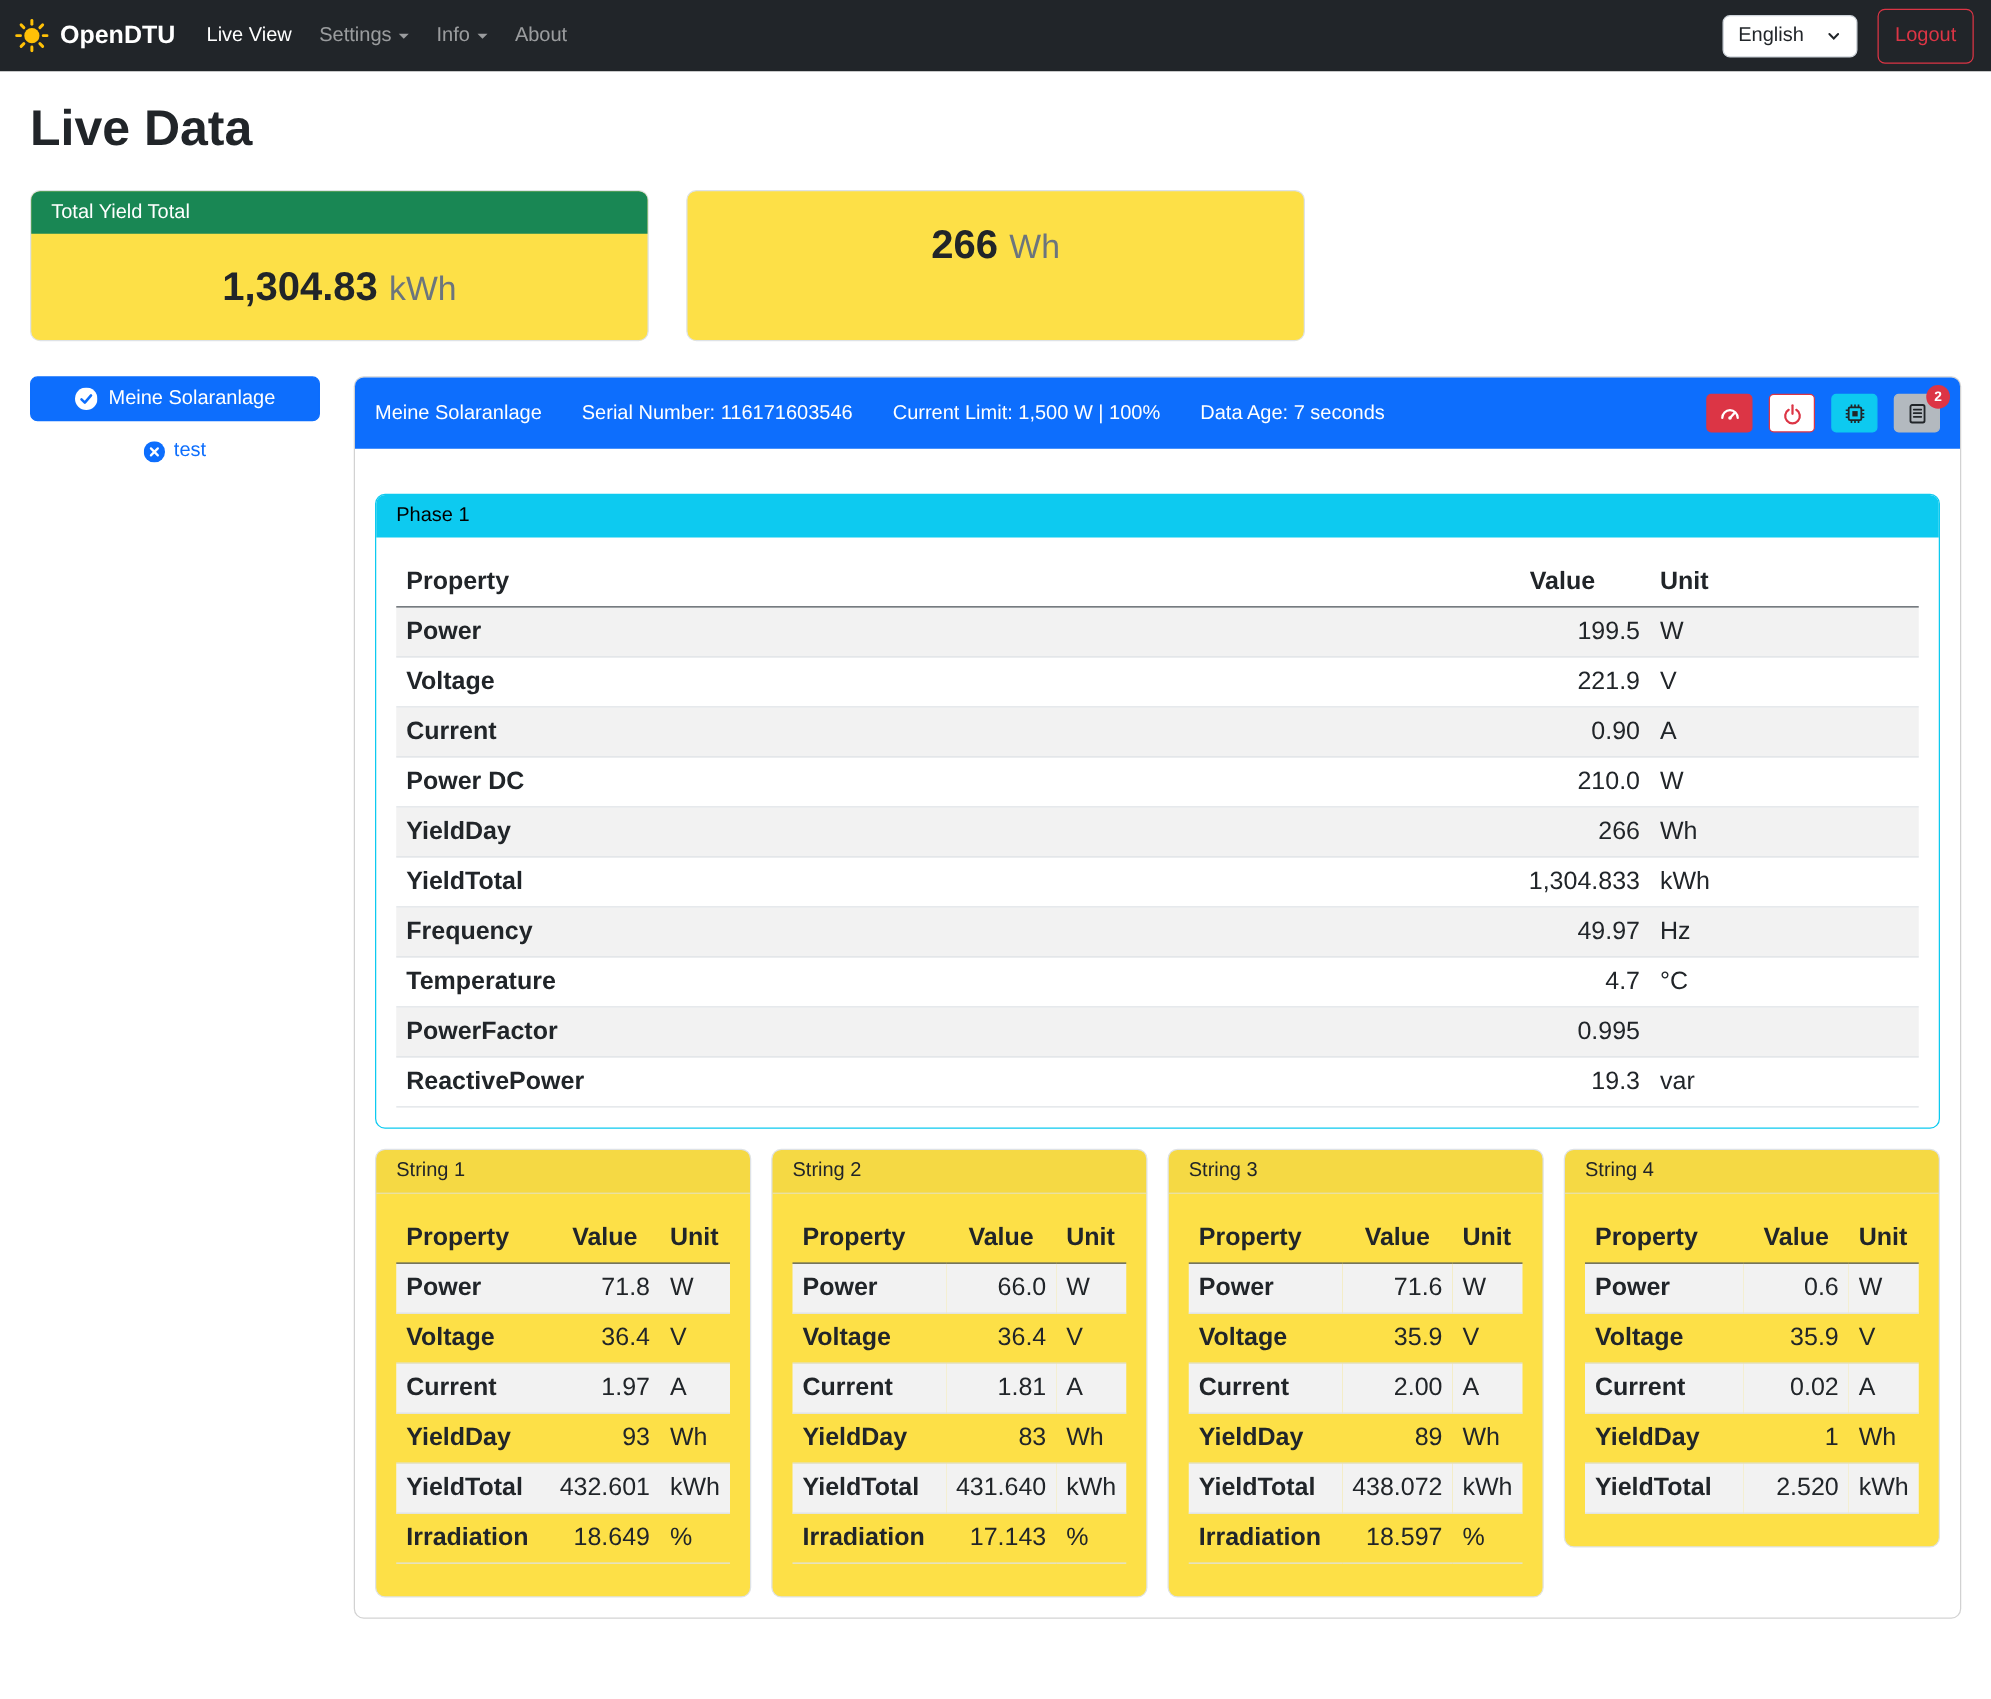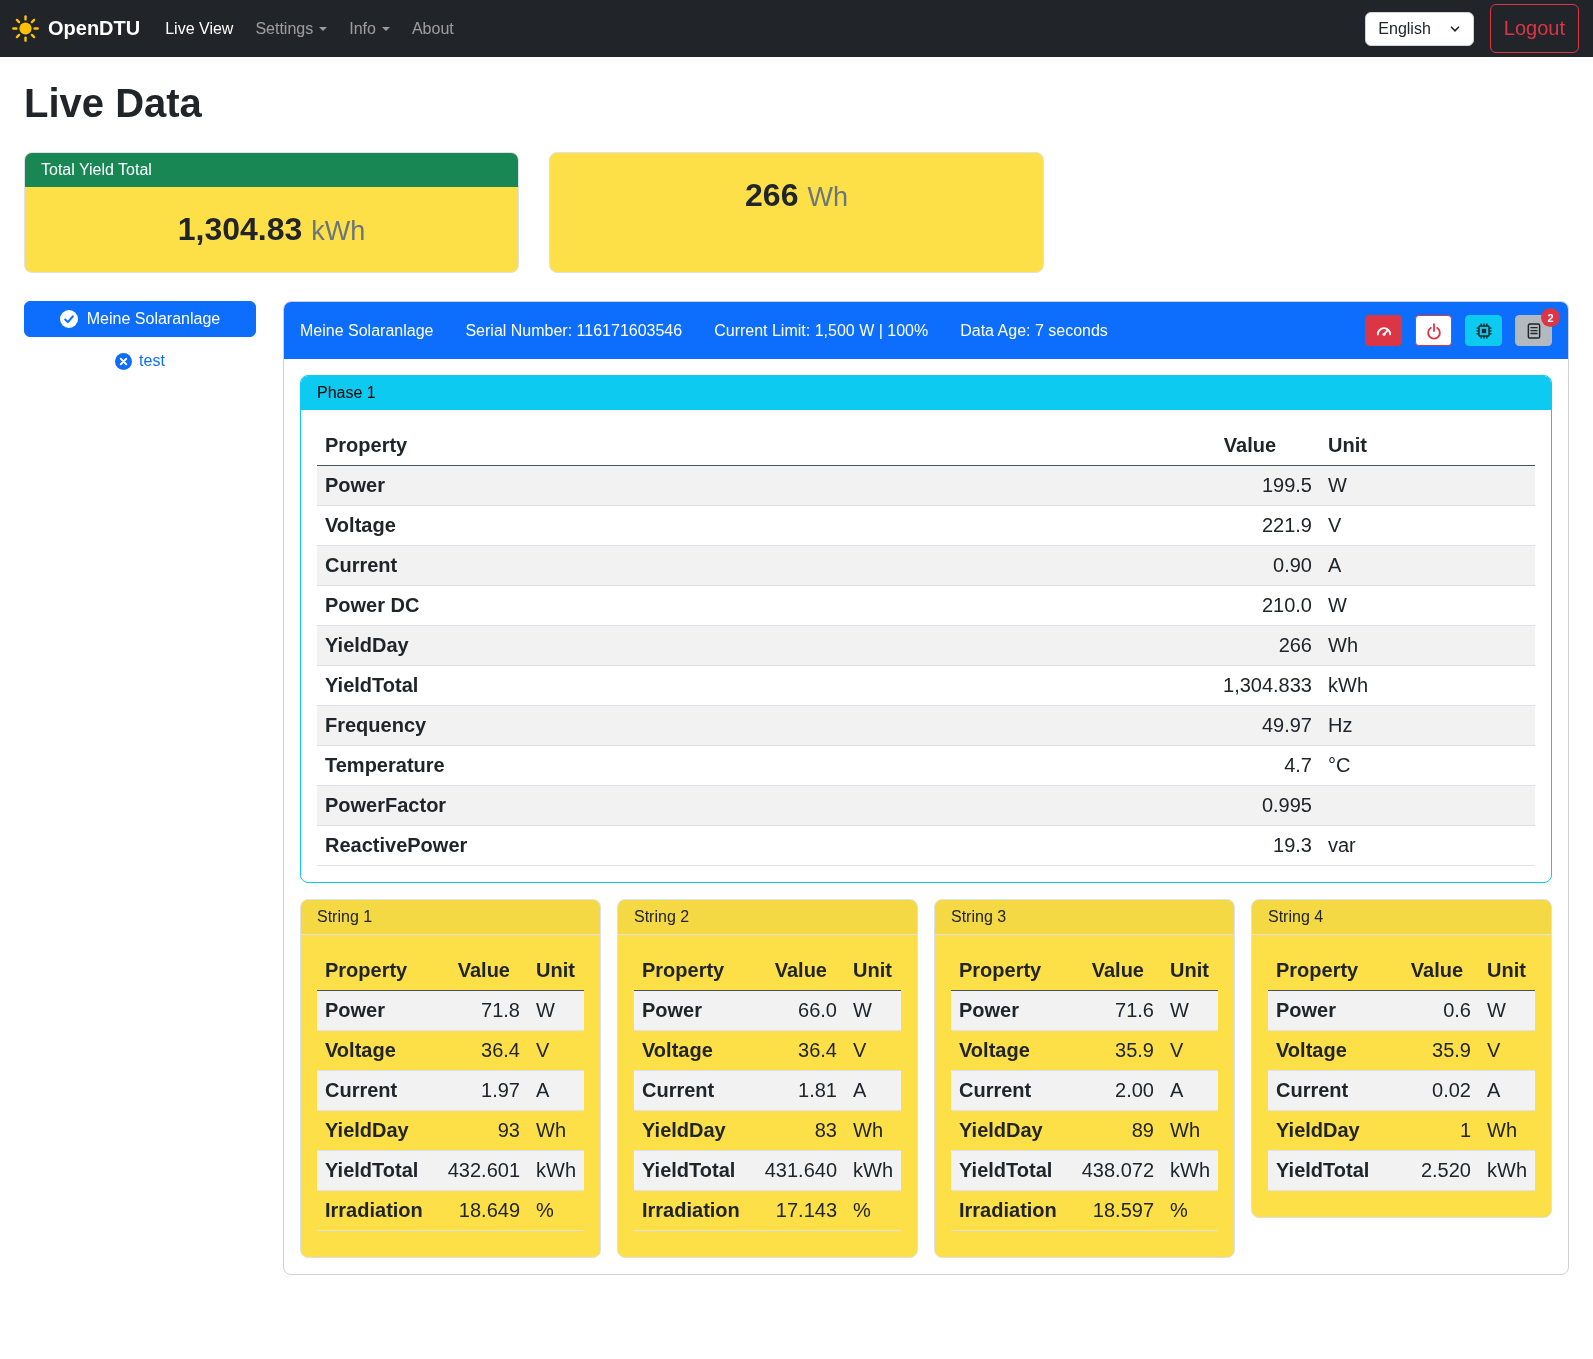--- a/index.html
+++ b/index.html
@@ -59,21 +59,21 @@
     gap: 18px;
     cursor: pointer;
     color: #212529;
   }
   .logout-btn {
     background: transparent;
     border: 1px solid #dc3545;
     color: #dc3545;
     border-radius: 6px;
     padding: 12px 13px;
-    font-size: 20px;
+    font-size: 16px;
     cursor: pointer;
     font-family: inherit;
   }
 
   
   .container { padding: 10px 24px 26px; }
   h1.page-title { font-size: 40px; font-weight: 600; margin: 14px 0 26px; }
 
   .card {
     background: #fde047;
@@ -163,21 +163,21 @@
     color: #fff;
     min-width: 19px; height: 19px;
     border-radius: 10px;
     font-size: 11px;
     display: flex;
     align-items: center;
     justify-content: center;
     padding: 0 4px;
     font-weight: 700;
   }
-  .main-body { padding: 16px; }
+  .main-body { padding: 16px; margin-top: 20px; }
 
   
   .phase-card { border: 1px solid #0dcaf0; border-radius: 8px; margin-bottom: 16px; }
   .phase-header { background: #0dcaf0; color: #000; }
   .phase-body { padding: 16px; }
 
   
   table.data-table { width: 100%; border-collapse: collapse; font-size: 20px; }
   .data-table th, .data-table td { padding: 8px; }
   .data-table thead th {

